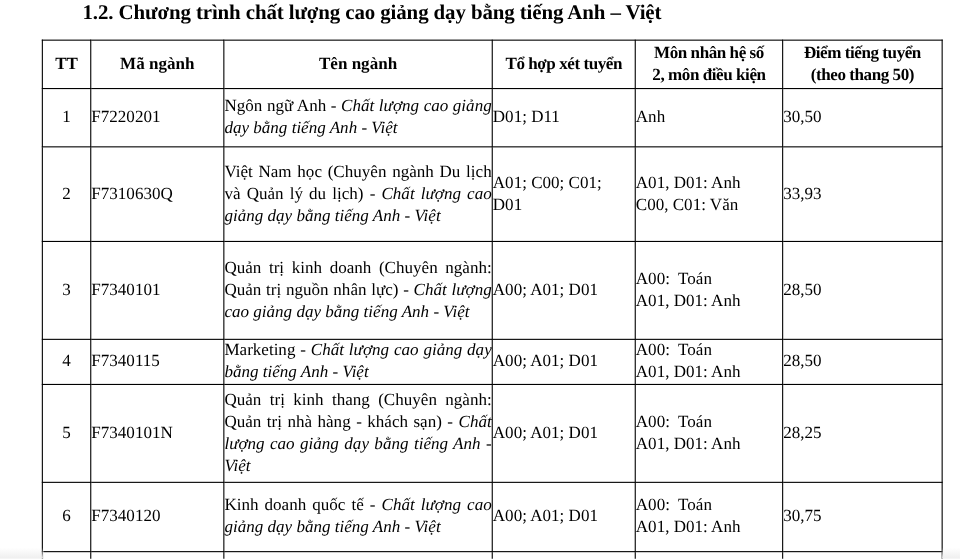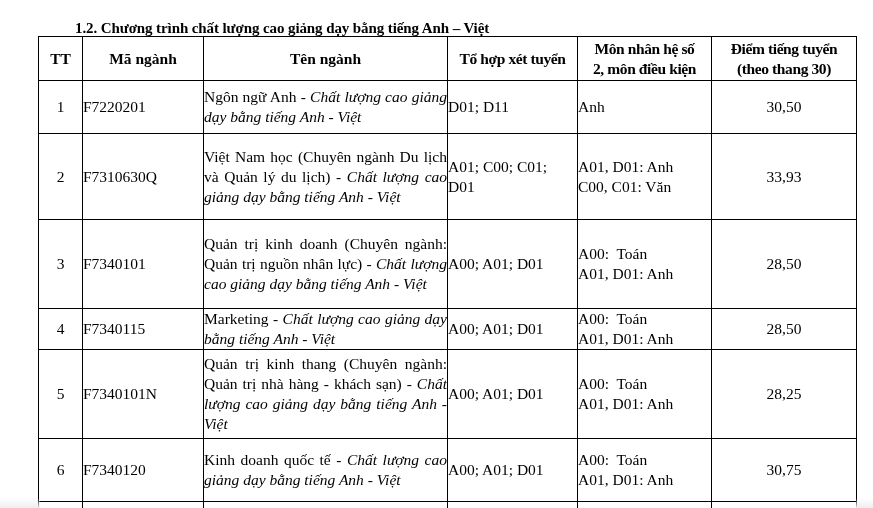--- a/index.html
+++ b/index.html
@@ -11,22 +11,22 @@
       width: 873px;
       height: 508px;
       overflow: hidden;
       position: relative;
       font-family: "Liberation Serif", "DejaVu Serif", serif;
       color: #000;
     }
     .section-title {
       position: absolute;
       left: 75px;
-      top: 16px;
-      font-size: 15px;
+      top: 0px;
+      font-size: 19px;
       font-weight: bold;
       letter-spacing: -0.1px;
       white-space: nowrap;
       line-height: 24px;
     }
     table.admissions {
       position: absolute;
       left: 38px;
       top: 36px;
       border-collapse: collapse;
@@ -46,21 +46,21 @@
       font-size: 15.5px;
       line-height: 19px;
       letter-spacing: -0.4px;
     }
     th.h-tt, th.h-ma, th.h-ten { font-size: 16px; letter-spacing: 0; }
     td.c-tt { text-align: center; }
     td.c-ma { padding-left: 6px; }
     td.c-ten { padding: 0 8px 0 7px; text-align: justify; text-align-last: left; }
     td.c-to { padding-left: 7px; }
     td.c-mon { padding-left: 8px; }
-    td.c-diem { text-align: center; font-size: 16px; }
+    td.c-diem { text-align: left; font-size: 16px; }
     .it { font-style: italic; }
     .mon-line { display: block; white-space: pre; font-family: Liberation Serif, serif; }
     tr.clipped td { height: 20px; }
     .page-shadow-left {
       position: absolute; left: 0; bottom: 0; width: 40px; height: 10px;
       background: linear-gradient(to bottom, rgba(240,240,240,0), rgba(238,238,238,1));
       pointer-events: none;
     }
     .page-shadow-right {
       position: absolute; right: 0; bottom: 0; width: 17px; height: 10px;
@@ -87,21 +87,21 @@
       <th class="h-tt">TT</th>
       <th class="h-ma">Mã ngành</th>
       <th class="h-ten">Tên ngành</th>
       <th>Tổ hợp xét tuyển</th>
       <th>
         <span class="mon-line">Môn nhân hệ số</span>
         <span class="mon-line">2, môn điều kiện</span>
       </th>
       <th>
         <span class="mon-line">Điểm tiếng tuyển</span>
-        <span class="mon-line">(theo thang 30)</span>
+        <span class="mon-line">(theo thang 50)</span>
       </th>
     </tr>
   </thead>
   <tbody>
 
     <tr style="height:53px">
       <td class="c-tt">1</td>
       <td class="c-ma">F7220201</td>
       <td class="c-ten"><span>Ngôn ngữ Anh - </span><span class="it">Chất lượng cao giảng dạy bằng tiếng Anh - Việt</span></td>
       <td class="c-to">

